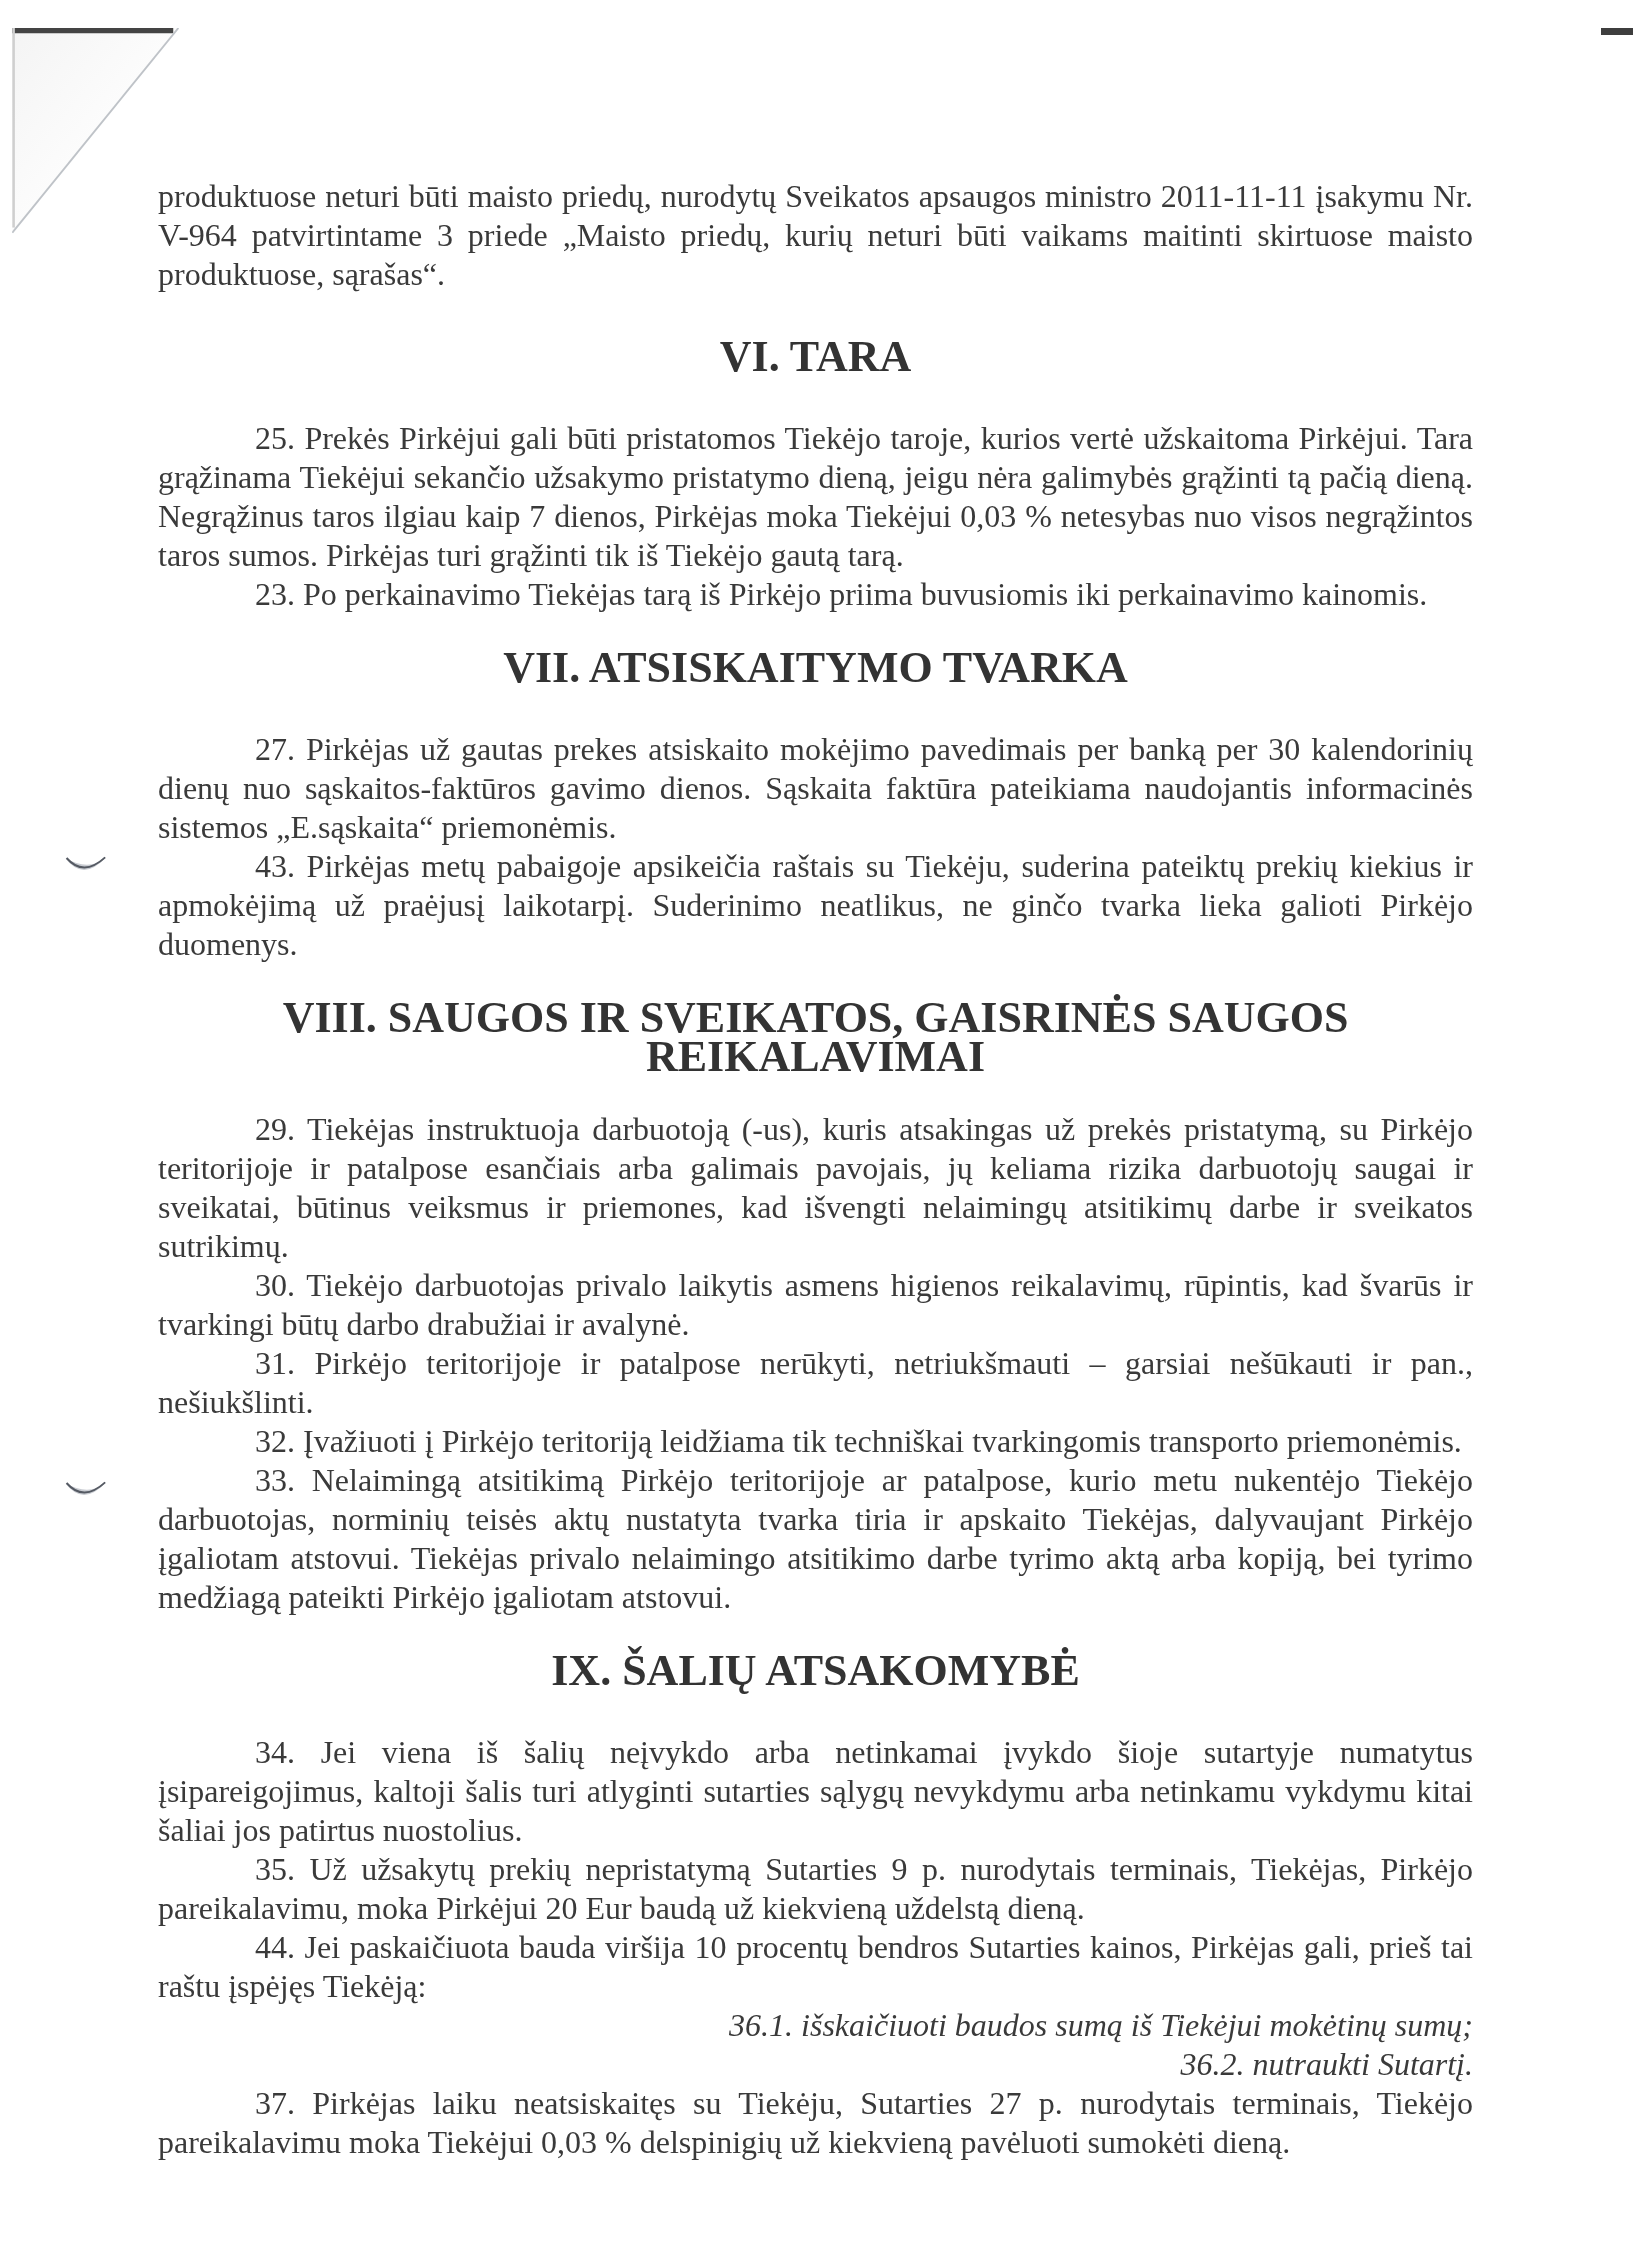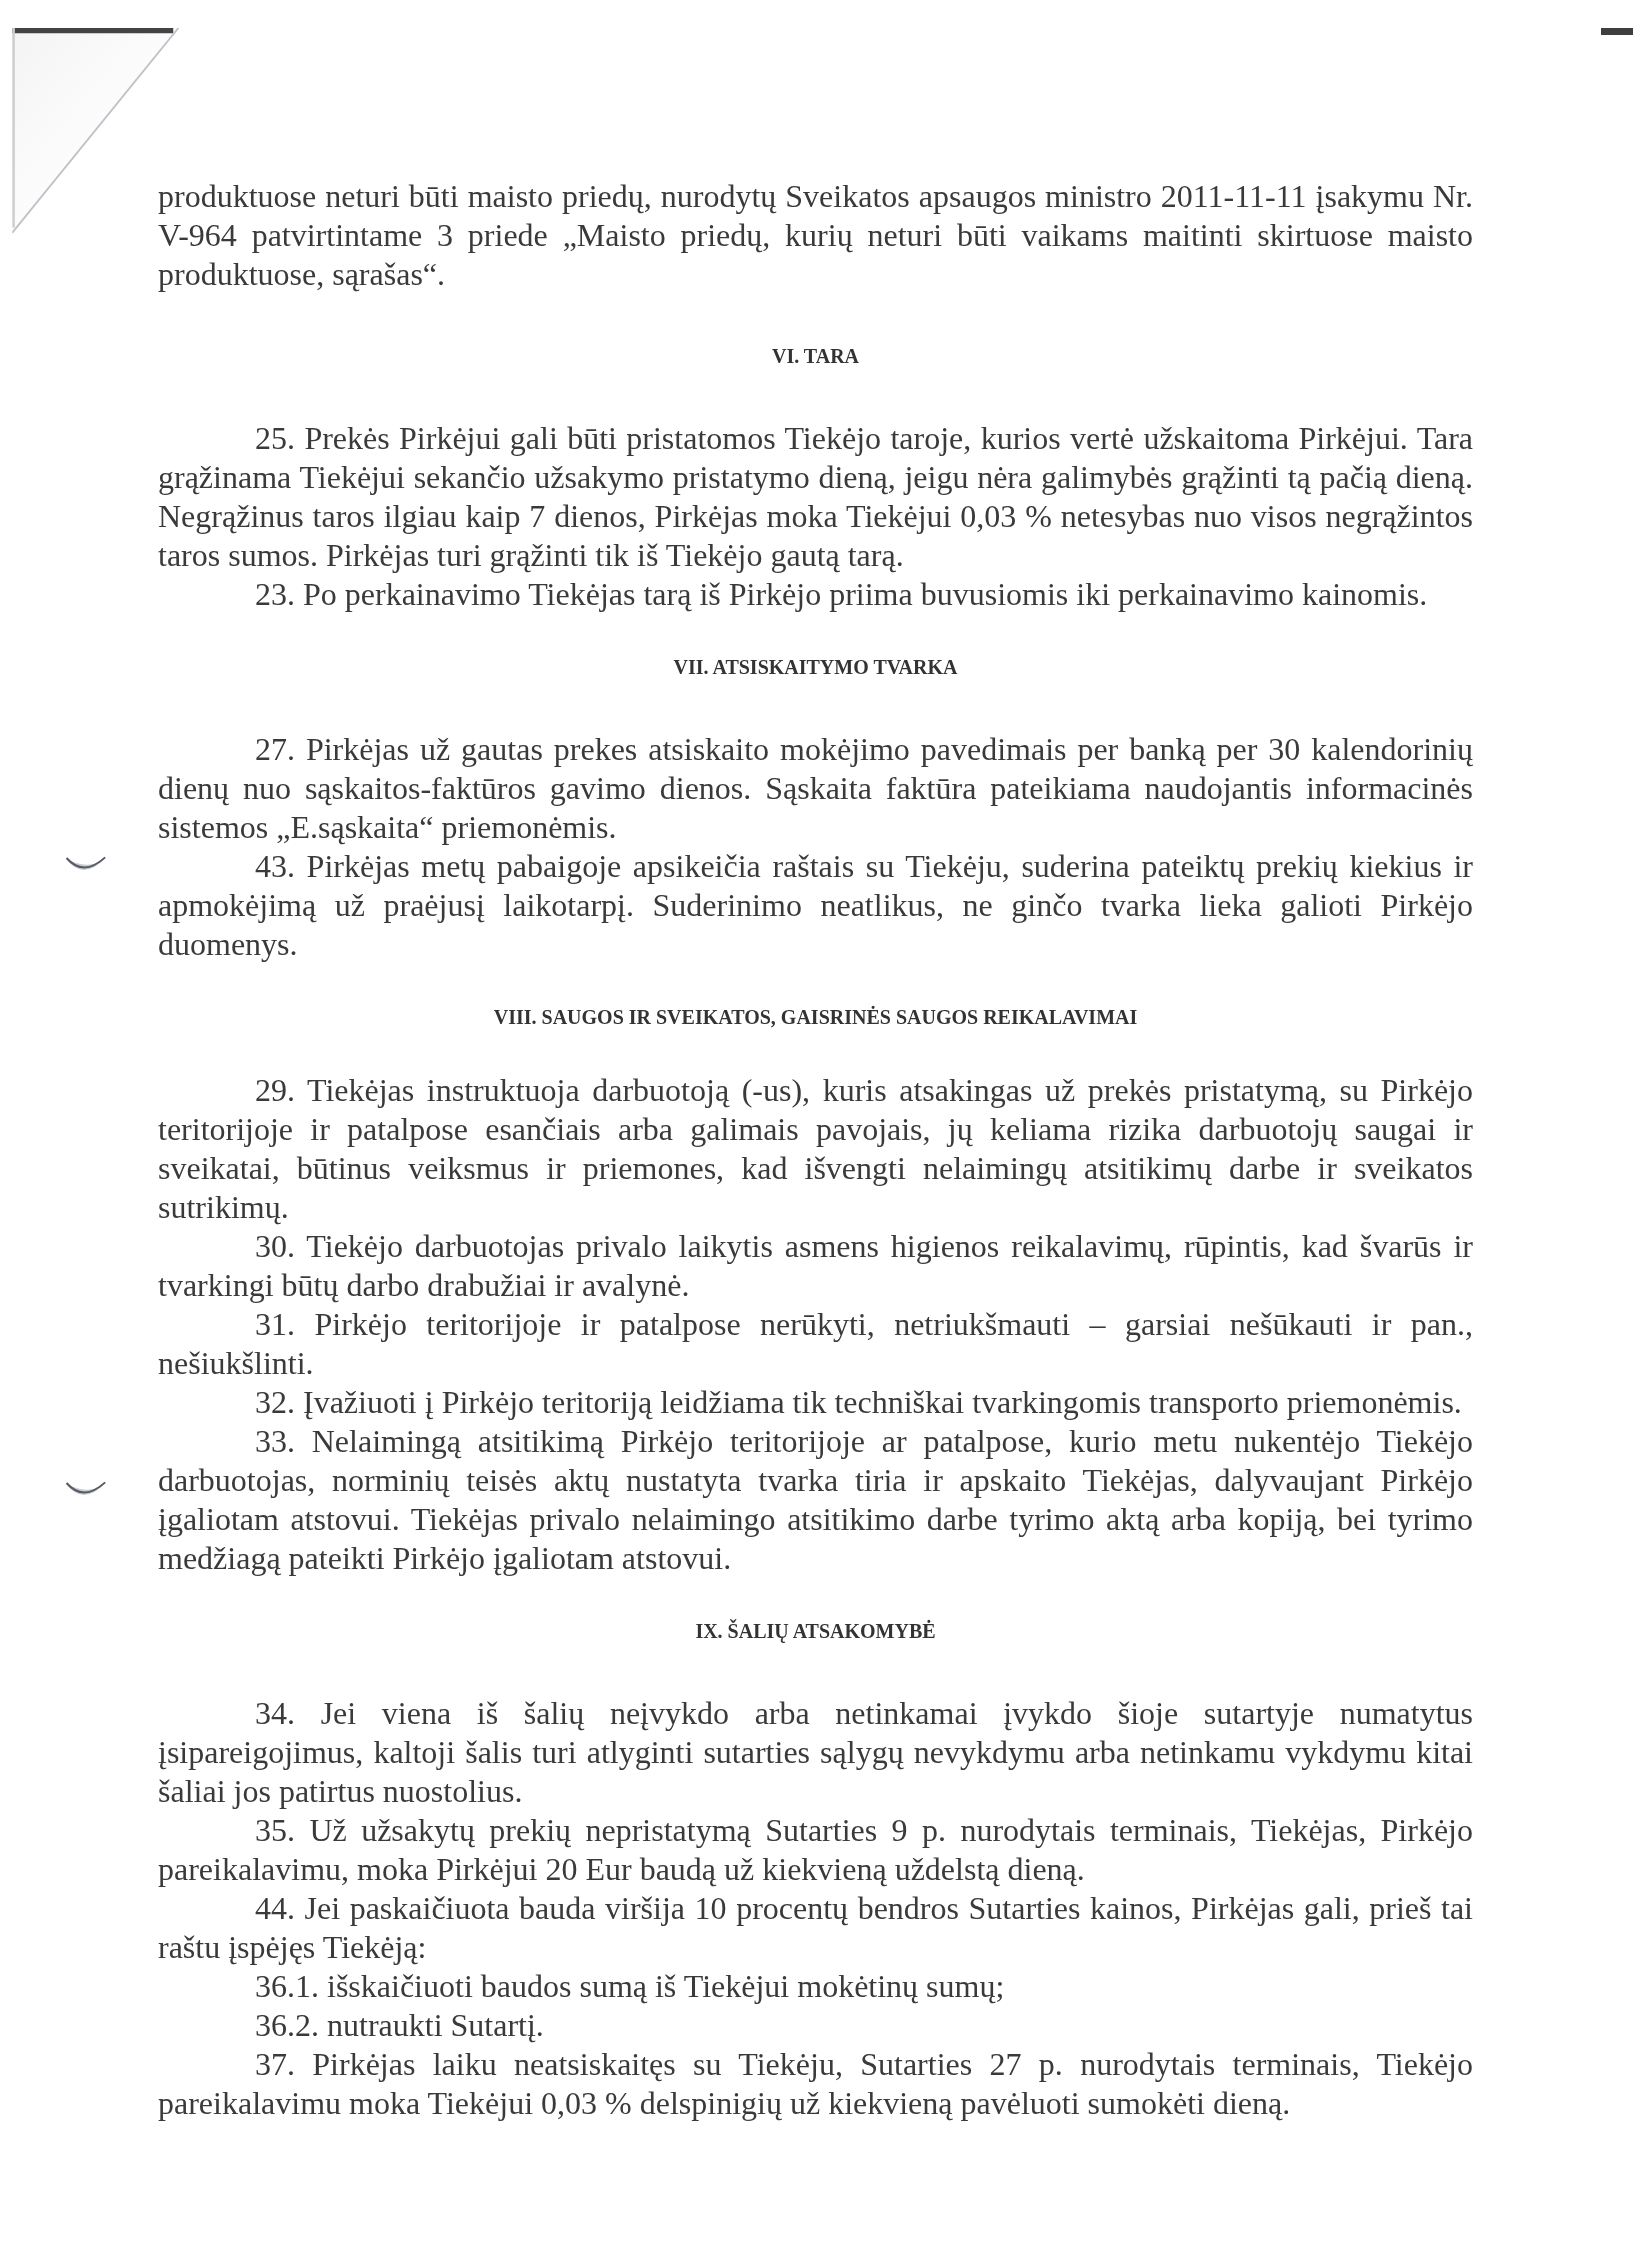--- a/index.html
+++ b/index.html
@@ -46,26 +46,26 @@
       top: 161px;
       width: 1315px;
       font-size: 32px;
       line-height: 39px;
     }
     p {
       margin: 0;
       text-align: justify;
     }
     p.indent { text-indent: 97px; }
-    p.no-justify { text-align: left; }
+    p.no-justify { text-align: right; font-style: italic; }
     h2 {
       margin: 0;
       text-align: center;
       font-weight: bold;
-      font-size: 20px;
+      font-size: 44px;
       line-height: 39px;
       color: #333333;
     }
     .gap-m { height: 34px; }
     .gap-l { height: 43px; }
   </style>
 </head>
 <body>
 
 <div class="page">

